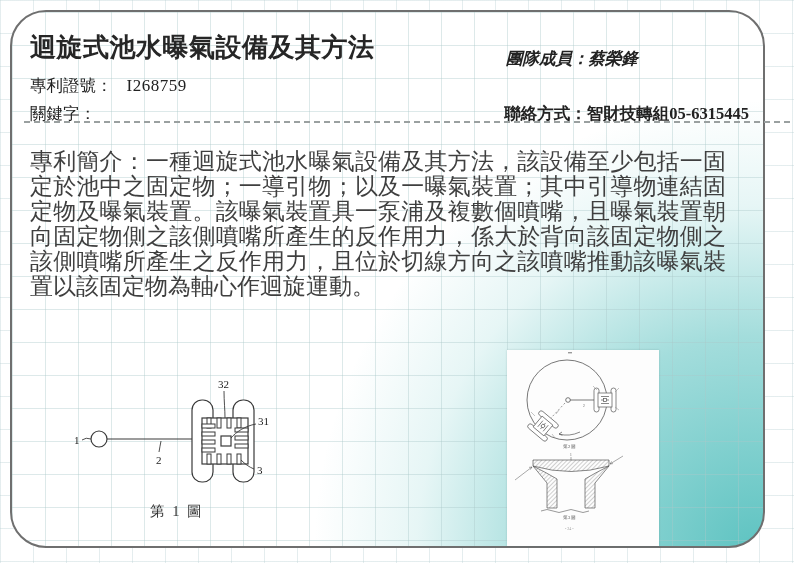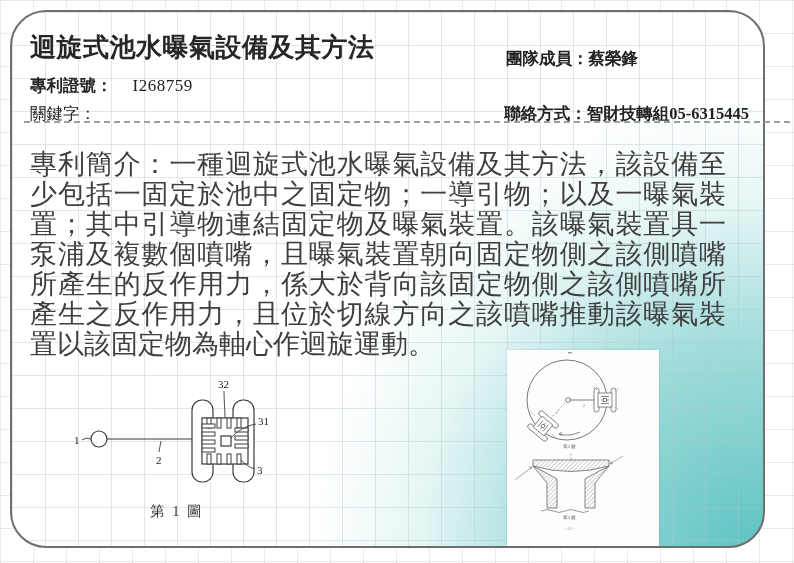--- a/index.html
+++ b/index.html
@@ -28,37 +28,37 @@
         rgba(80,190,188,0.14) 72%, rgba(80,190,188,0) 94%);
     background-size:33px 33px, 33px 33px, 100% 100%;
   }
   .title {
     position:absolute; left:18px; top:18px;
     font-size:26px; font-weight:bold; color:#262626; letter-spacing:0.5px;
     white-space:nowrap;
   }
   .team {
     position:absolute; left:494px; top:36px;
-    font-size:16.5px; font-weight:bold; color:#222; white-space:nowrap;
+    font-size:16.5px; font-weight:bold; color:#222; white-space:nowrap;font-style:italic;
   }
   .row-patent { position:absolute; left:18px; top:63px; font-size:16.5px; color:#222; white-space:nowrap; }
-  .row-patent .lbl { font-weight:bold; }
-  .row-patent .val { font-weight:normal; font-size:17px; margin-left:20px; letter-spacing:0.5px; }
+  .row-patent .lbl { font-weight:normal; }
+  .row-patent .val { font-weight:normal; font-size:17px; margin-left:14px; letter-spacing:0.5px; }
   .row-keywords { position:absolute; left:18px; top:91px; font-size:16.5px; font-weight:normal; color:#222; }
   .contact {
     position:absolute; right:14px; top:91px;
     font-size:16.5px; font-weight:bold; color:#222; white-space:nowrap;
   }
   .dashed-sep {
     position:absolute; left:24px; top:121px; width:766px; height:0;
     border-top:2px dashed #9aa0a0;
   }
   .intro {
     position:absolute; left:18px; top:137px; width:696px;
-    font-size:27px; line-height:30px; color:#3f3f3f;
+    font-size:23px; line-height:25px; color:#3f3f3f;
     text-align:justify; text-justify:inter-ideograph;
   }
   .fig1 { position:absolute; left:52px; top:362px; }
   .patent-page {
     position:absolute; left:495px; top:338px; width:152px; height:196px;
     background:#fdfdfd; box-shadow:0 0 2px rgba(60,90,90,0.25);
   }
   svg text { font-family:"Liberation Serif","DejaVu Serif",serif; }
 </style>
 </head>

